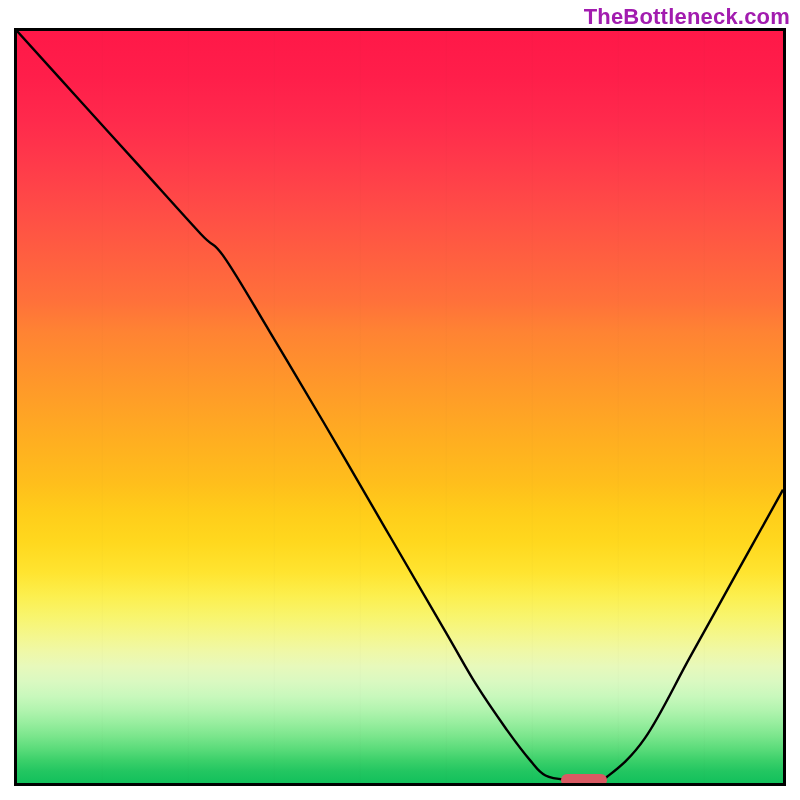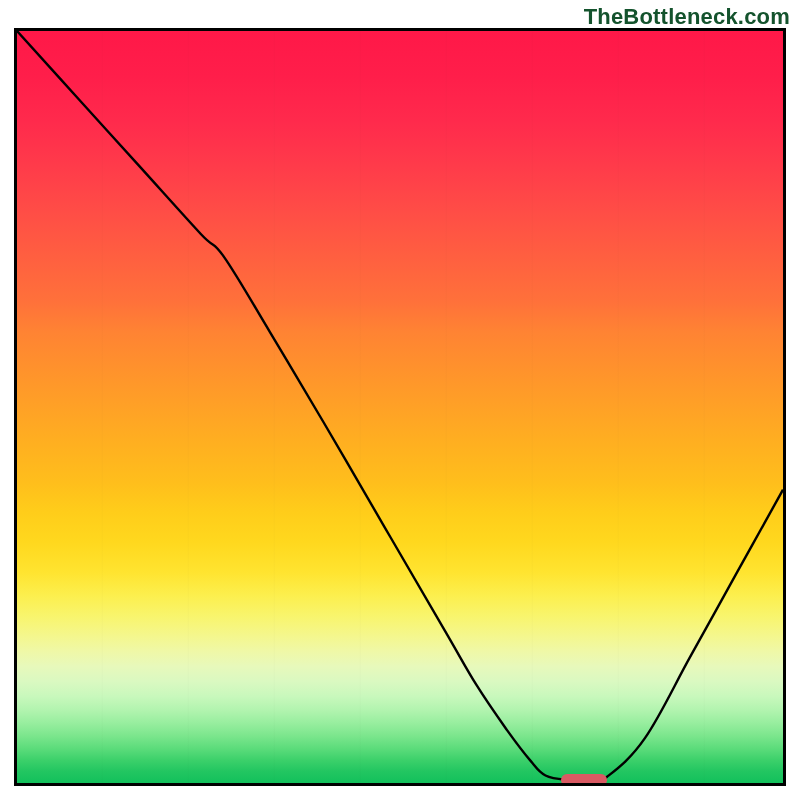--- a/index.html
+++ b/index.html
@@ -17,21 +17,21 @@
     width: 800px;
     height: 800px;
   }
 
   .watermark {
     position: absolute;
     top: 4px;
     right: 10px;
     font-size: 22px;
     font-weight: 600;
-    color: #14532d;
+    color: #a21caf;
     letter-spacing: 0.2px;
     z-index: 50;
   }
 
   
   .plot {
     position: absolute;
     left: 14px;
     top: 28px;
     width: 772px;

